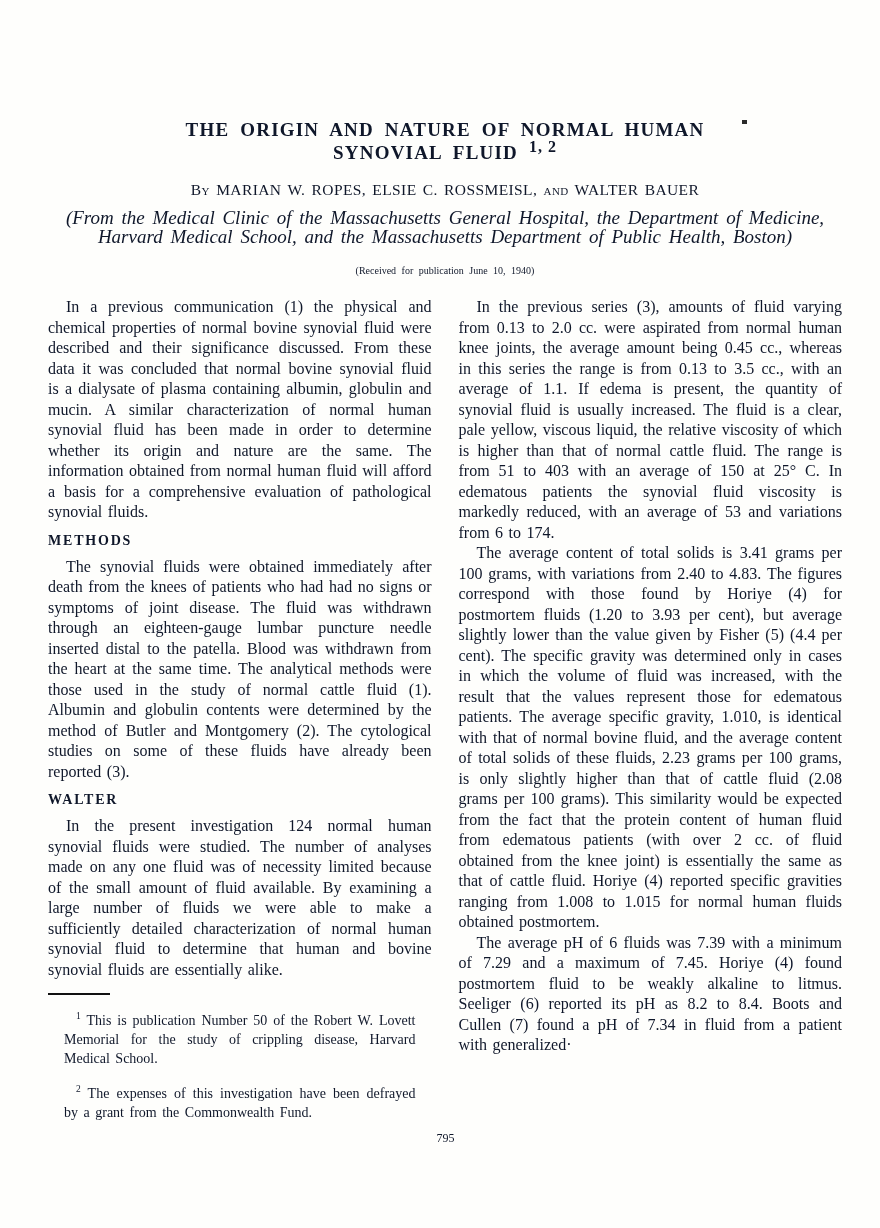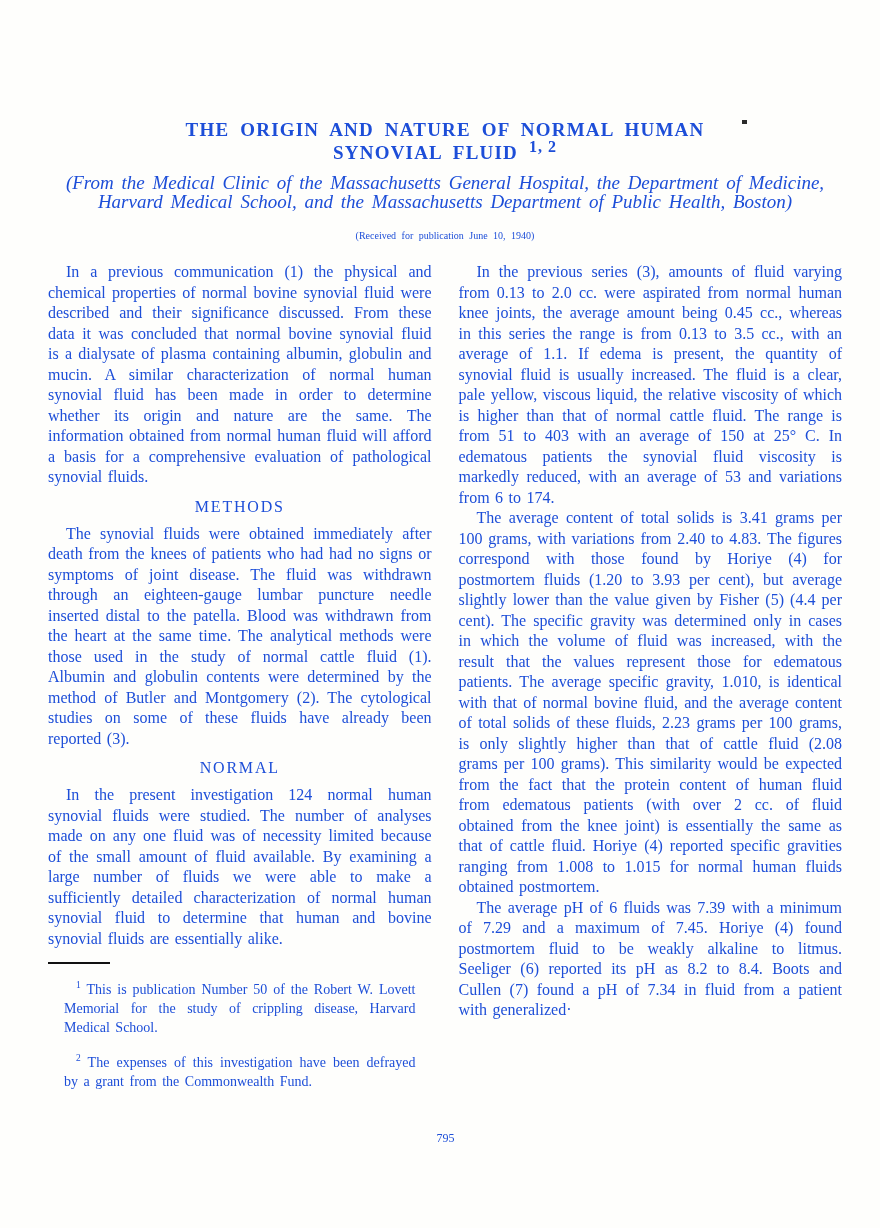--- a/index.html
+++ b/index.html
@@ -6,21 +6,21 @@
     margin: 0;
     padding: 0;
     background: #e8e8e8;
   }
   .page {
     position: relative;
     width: 880px;
     height: 1228px;
     background: #fefefc;
     font-family: "Liberation Serif", serif;
-    color: #1d4ed8;
+    color: #0f172a;
     overflow: hidden;
     box-sizing: border-box;
   }
   .scan-speck {
     position: absolute;
     left: 742px;
     top: 120px;
     width: 5px;
     height: 4px;
     background: #2a2a2a;
@@ -74,24 +74,24 @@
   }
   .body-par {
     font-size: 16px;
     line-height: 20.5px;
     text-align: justify;
     text-indent: 18px;
     word-spacing: 1.5px;
     margin: 0;
   }
   .section-heading {
-    font-size: 16px;
-    font-weight: normal;
+    font-size: 14px;
+    font-weight: bold;
     letter-spacing: 1.8px;
-    text-align: center;
+    text-align: left;
     margin: 10px 0 8px 0;
   }
   .footnote-rule {
     width: 62px;
     border: none;
     border-top: 2px solid #111;
     margin: 13px 0 6px 0;
   }
   .footnote {
     font-size: 14px;
@@ -117,33 +117,34 @@
 </head>
 <body>
 
 <div class="page">
 
   <div class="scan-speck"></div>
 
   <header class="article-header">
     <h1 class="title"><span>THE ORIGIN AND NATURE OF NORMAL HUMAN</span><br><span>SYNOVIAL FLUID</span>&nbsp;<sup>1, 2</sup></h1>
 
+    <div class="byline"><span class="sc">By</span> <span>MARIAN W. ROPES, ELSIE C. ROSSMEISL,</span> <span class="sc">and</span> <span>WALTER BAUER</span></div>
 
     <div class="affiliation"><span>(From the Medical Clinic of the Massachusetts General Hospital, the Department of Medicine,</span><br><span>Harvard Medical School, and the Massachusetts Department of Public Health, Boston)</span></div>
 
     <div class="received">(Received for publication June 10, 1940)</div>
   </header>
 
   <div class="columns">
 
     <div class="col">
       <p class="body-par">In a previous communication (1) the physical and chemical properties of normal bovine synovial fluid were described and their significance discussed.  From these data it was concluded that normal bovine synovial fluid is a dialysate of plasma containing albumin, globulin and mucin. A similar characterization of normal human synovial fluid has been made in order to determine whether its origin and nature are the same.  The information obtained from normal human fluid will afford a basis for a comprehensive evaluation of pathological synovial fluids.</p>
       <h2 class="section-heading">METHODS</h2>
       <p class="body-par">The synovial fluids were obtained immediately after death from the knees of patients who had had no signs or symptoms of joint disease.  The fluid was withdrawn through an eighteen-gauge lumbar puncture needle inserted distal to the patella.  Blood was withdrawn from the heart at the same time.  The analytical methods were those used in the study of normal cattle fluid (1). Albumin and globulin contents were determined by the method of Butler and Montgomery (2). The cytological studies on some of these fluids have already been reported (3).</p>
-      <h2 class="section-heading">NORMAL</h2>
+      <h2 class="section-heading">WALTER</h2>
       <p class="body-par">In the present investigation 124 normal human synovial fluids were studied.  The number of analyses made on any one fluid was of necessity limited because of the small amount of fluid available.  By examining a large number of fluids we were able to make a sufficiently detailed characterization of normal human synovial fluid to determine that human and bovine synovial fluids are essentially alike.</p>
 
       <div class="footnote-rule"></div>
 
       <p class="footnote"><sup>1</sup> <span>This is publication Number 50 of the Robert W. Lovett Memorial for the study of crippling disease, Harvard Medical School.</span></p>
       <p class="footnote"><sup>2</sup> <span>The expenses of this investigation have been defrayed by a grant from the Commonwealth Fund.</span></p>
     </div>
 
     <div class="col">
       <p class="body-par">In the previous series (3), amounts of fluid varying from 0.13 to 2.0 cc. were aspirated from normal human knee joints, the average amount being 0.45 cc., whereas in this series the range is from 0.13 to 3.5 cc., with an average of 1.1.  If edema is present, the quantity of synovial fluid is usually increased.  The fluid is a clear, pale yellow, viscous liquid, the relative viscosity of which is higher than that of normal cattle fluid.  The range is from 51 to 403 with an average of 150 at 25° C.  In edematous patients the synovial fluid viscosity is markedly reduced, with an average of 53 and variations from 6 to 174.</p>

